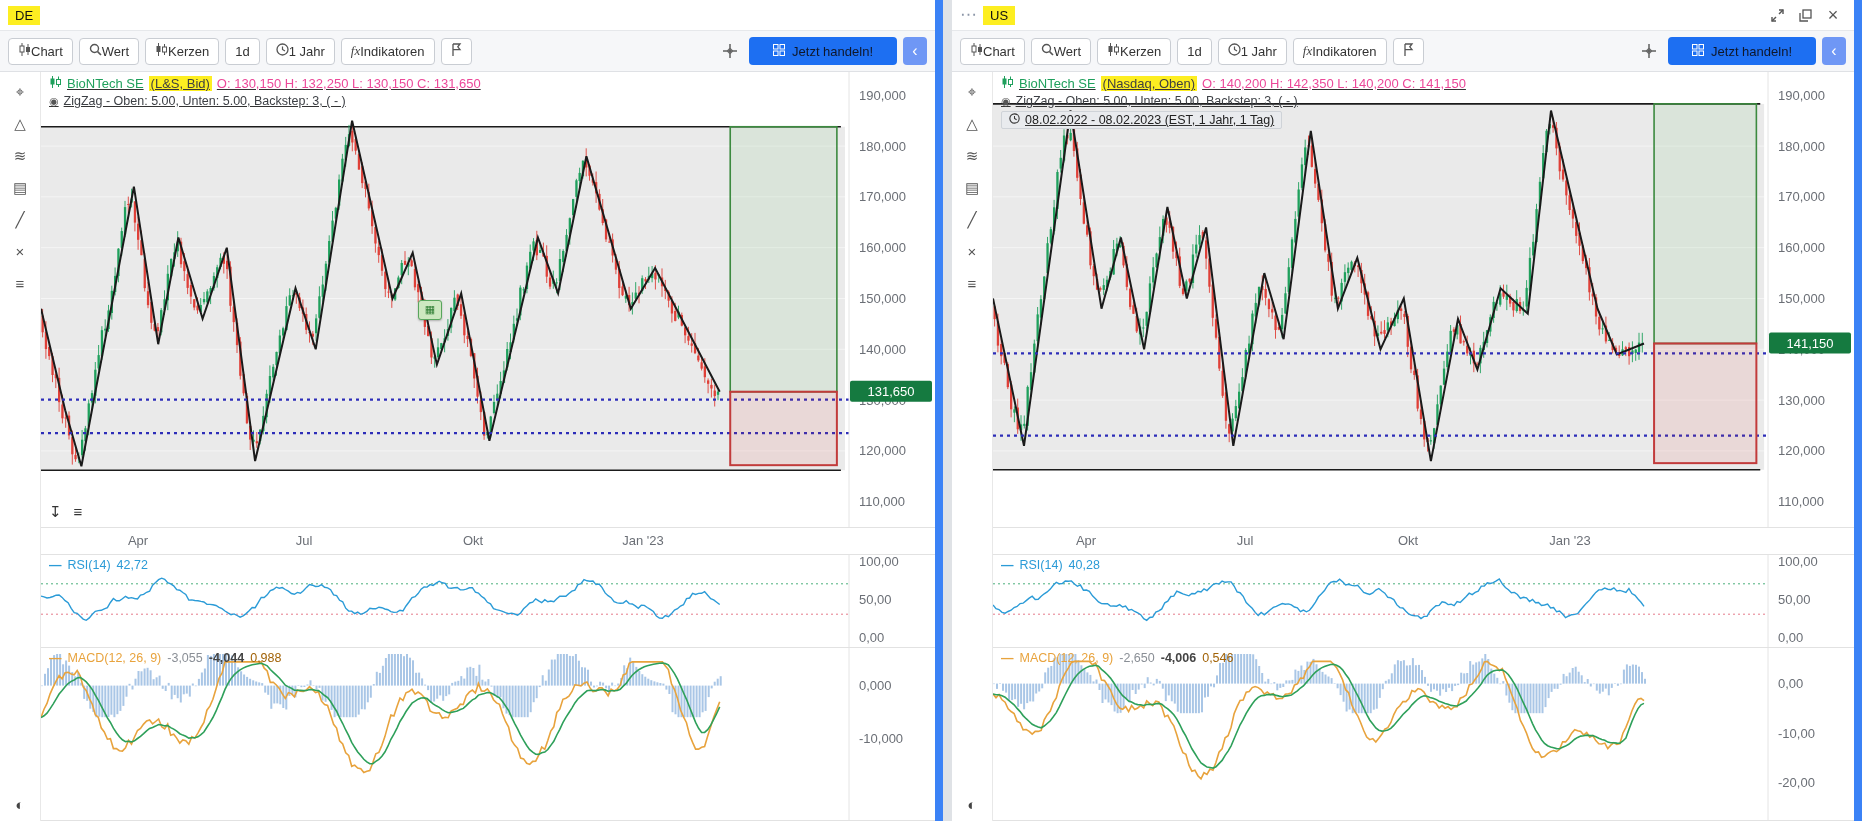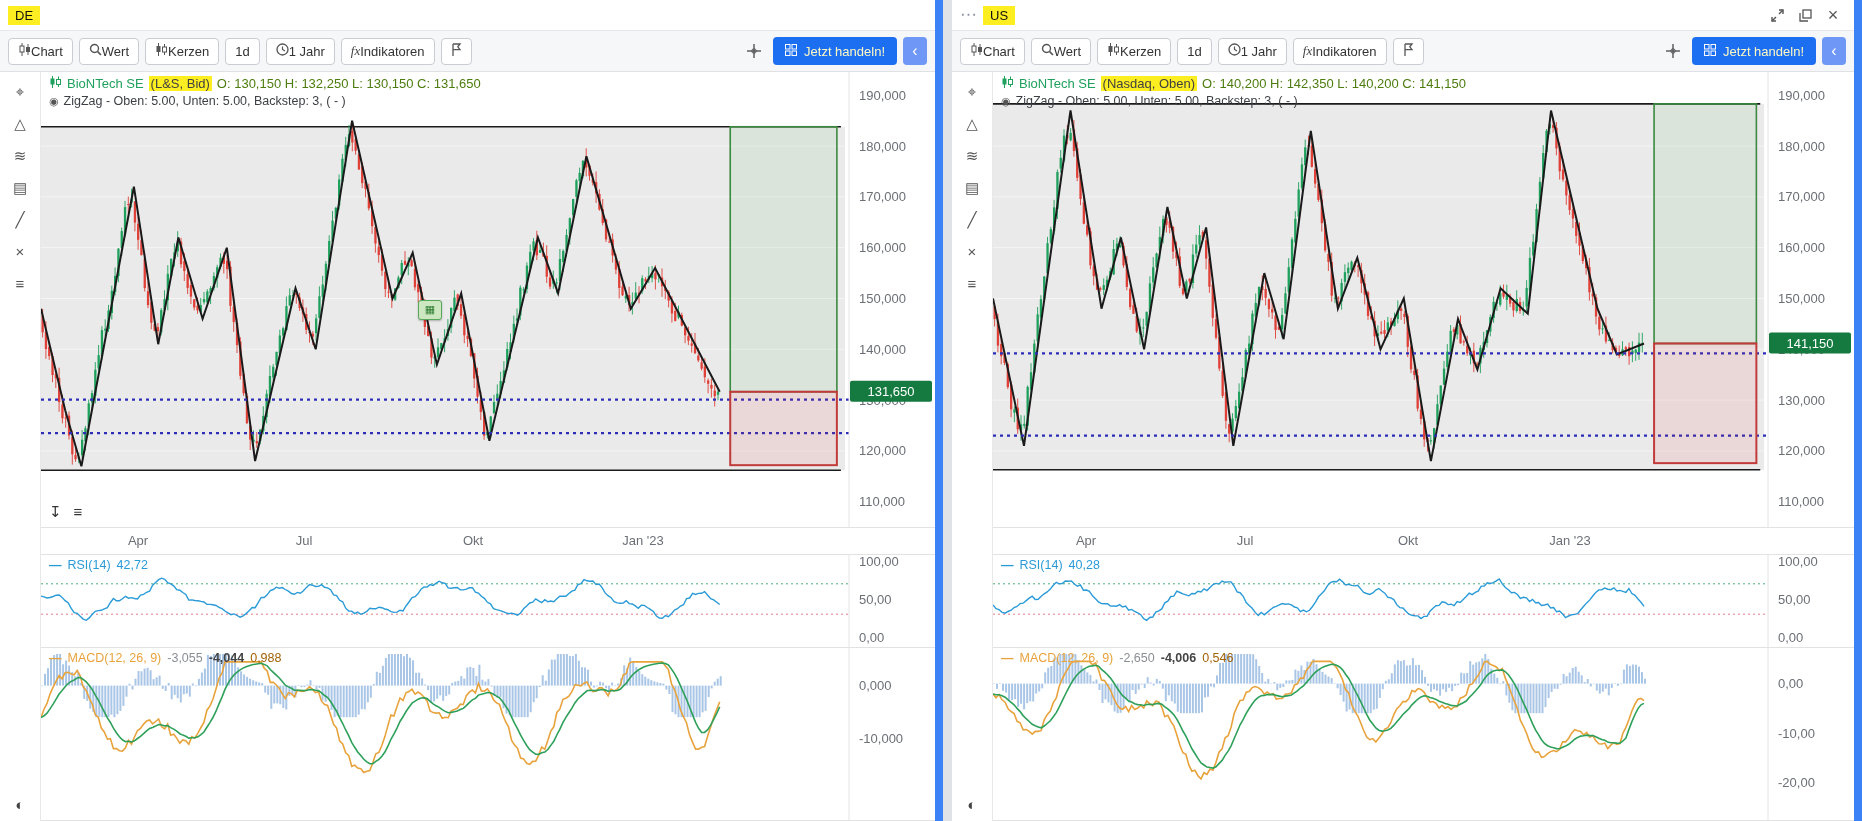--- a/index.html
+++ b/index.html
@@ -17,41 +17,41 @@
   .dots-handle{font-size:17px;color:#8c96a8;margin-right:6px;line-height:10px;}
   .win-icons{position:absolute;top:0;height:30px;display:flex;align-items:center;gap:10px;}
   .win-icons .wic{width:18px;height:18px;display:inline-flex;align-items:center;justify-content:center;color:#555;cursor:pointer;}
   .close-x{font-size:18px;color:#444;line-height:1;}
   
   .ptoolbar{height:40px;flex:0 0 40px;display:flex;align-items:center;gap:6px;padding:0 8px;background:#f6f7f9;border-top:1px solid #e6e8eb;border-bottom:1px solid #dfe1e5;}
   .tbtn{display:inline-flex;align-items:center;height:27px;padding:0 9px;background:#fff;border:1px solid #c9cdd3;border-radius:4px;font-size:13px;color:#333;font-family:inherit;cursor:pointer;white-space:nowrap;}
   .tbtn i{font-style:italic;font-family:"Liberation Serif",serif;font-size:13px;color:#444;}
   .tspacer{flex:1;}
   .plain-icon{width:26px;height:26px;display:inline-flex;align-items:center;justify-content:center;color:#555;cursor:pointer;}
-  .trade-btn{display:inline-flex;align-items:center;gap:7px;height:28px;padding:0 12px;background:#1d6ff2;border:none;border-radius:4px;color:#fef9c3;font-size:13px;font-family:inherit;cursor:pointer;white-space:nowrap;}
+  .trade-btn{display:inline-flex;align-items:center;gap:7px;height:28px;padding:0 24px;background:#1d6ff2;border:none;border-radius:4px;color:#0f172a;font-size:13px;font-family:inherit;cursor:pointer;white-space:nowrap;}
   .collapse-btn{width:24px;height:28px;background:#6f97f5;border:none;border-radius:4px;color:#fff;font-size:16px;cursor:pointer;display:inline-flex;align-items:center;justify-content:center;padding:0;}
   
   .chartrow{flex:1;display:flex;min-height:0;}
   .toolside{flex:0 0 40px;border-right:1px solid #e8e8e8;display:flex;flex-direction:column;align-items:center;padding-top:12px;gap:17px;position:relative;background:#fff;}
   .tool{font-size:15px;color:#555;cursor:pointer;line-height:1;}
   .contrast{position:absolute;bottom:8px;left:0;right:0;text-align:center;font-size:15px;color:#444;cursor:pointer;}
   .chartcol{flex:1;display:flex;flex-direction:column;min-width:0;background:#fff;}
   .pane{position:relative;border-bottom:1px solid #e2e2e2;}
   .pane-price{height:455px;flex:0 0 455px;}
   .pane-taxis{height:26px;flex:0 0 26px;background:#fff;}
   .pane-rsi{height:92px;flex:0 0 92px;}
   .pane-macd{flex:1;}
   .svgbox{position:absolute;inset:0;}
   .tl{position:absolute;top:5px;font-size:13px;color:#6b6f76;transform:translateX(-50%);}
   
-  .legend{position:absolute;left:8px;top:4px;z-index:3;font-size:13px;}
+  .legend{position:absolute;left:8px;top:4px;z-index:3;font-size:13px;text-decoration:underline;}
   .lrow{display:flex;align-items:center;gap:5px;margin-bottom:3px;white-space:nowrap;}
   .sym{color:#1fa05c;}
   .venue{background:#fdee21;color:#404040;padding:0 2px;}
-  .ohlc{color:#4d7c0f;text-align:right;}
+  .ohlc{color:#ec4899;text-align:right;}
   .indline{color:#3c3f44;font-size:12.5px;}
   .radio{color:#555;font-size:11px;}
   .chip{display:inline-flex;align-items:center;gap:5px;background:#e9ebee;border:1px solid #cfd3d8;border-radius:2px;padding:1px 7px;font-size:12.5px;color:#222;}
   
   .phead2{position:absolute;left:8px;top:3px;z-index:3;font-size:12.5px;display:flex;gap:6px;align-items:center;white-space:nowrap;}
   .dash-b{color:#2b9bd7;font-weight:bold;}
   .dash-o{color:#e8a33d;font-weight:bold;}
   .rsi-t{color:#2b9bd7;}
   .macd-t{color:#e8a33d;}
   .mv1{color:#8a8f96;}
@@ -1426,20 +1426,29 @@
                     <rect x="7.5" y="3.5" width="4" height="5" fill="#fff" stroke="#1fa05c"></rect>
                   </svg></span>
               <span class="sym">BioNTech SE</span>
               <span class="venue">(Nasdaq, Oben)</span>
               <span class="ohlc">O: 140,200  H: 142,350  L: 140,200  C: 141,150</span>
             </div>
             <div class="lrow indline">
               <span class="radio">◉</span>
               <span>ZigZag  -  Oben: 5.00,  Unten: 5.00,  Backstep: 3,  ( - )</span>
             </div>
+            <div class="lrow">
+              <span class="chip">
+                <span><svg width="11" height="11" viewBox="0 0 13 13">
+                      <circle cx="6.5" cy="6.5" r="5.5" fill="none" stroke="#333" stroke-width="1.3"></circle>
+                      <polyline points="6.5,3.5 6.5,6.5 9,8" fill="none" stroke="#333" stroke-width="1.2"></polyline>
+                    </svg></span>
+                <span>08.02.2022 - 08.02.2023   (EST, 1 Jahr, 1 Tag)</span>
+              </span>
+            </div>
           </div>
         </div>
         <div class="pane pane-taxis">
             <span class="tl" style="left:93px">Apr</span>
             <span class="tl" style="left:252px">Jul</span>
             <span class="tl" style="left:415px">Okt</span>
             <span class="tl" style="left:577px">Jan '23</span>
           </div>
         <div class="pane pane-rsi">
           <div class="svgbox rsi-svg"><svg width="861" height="92">

